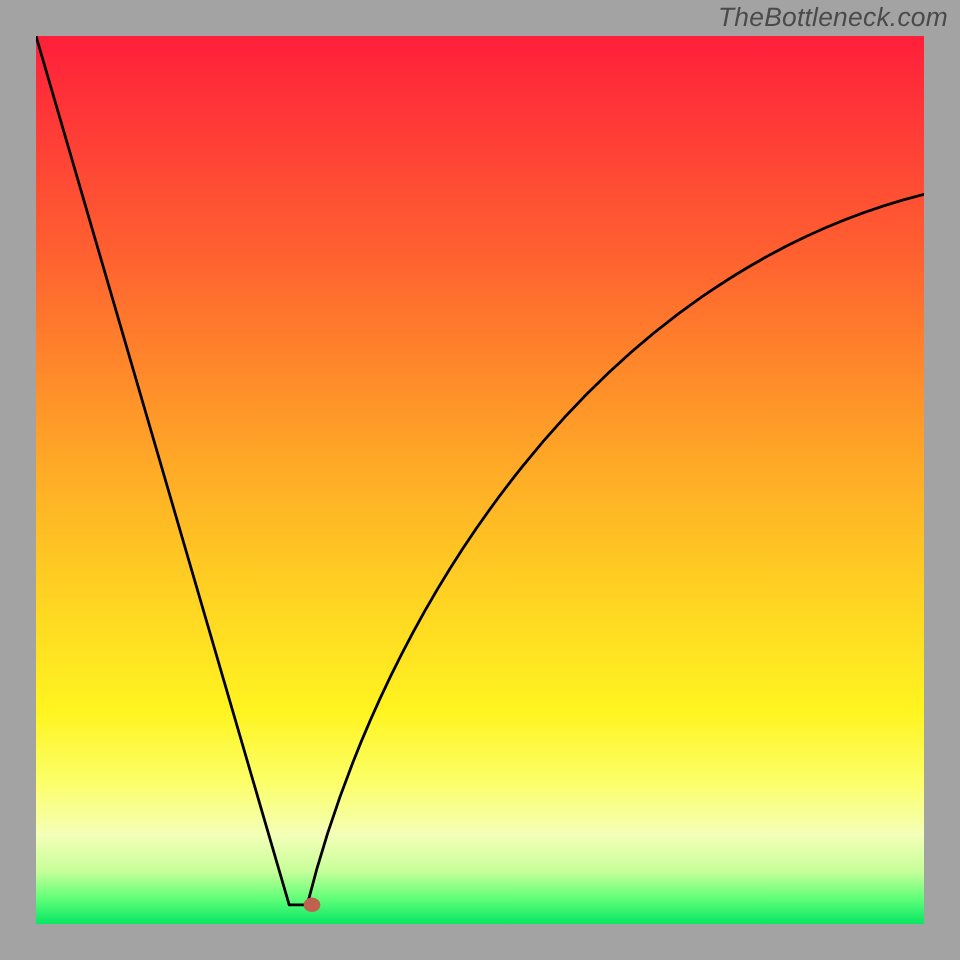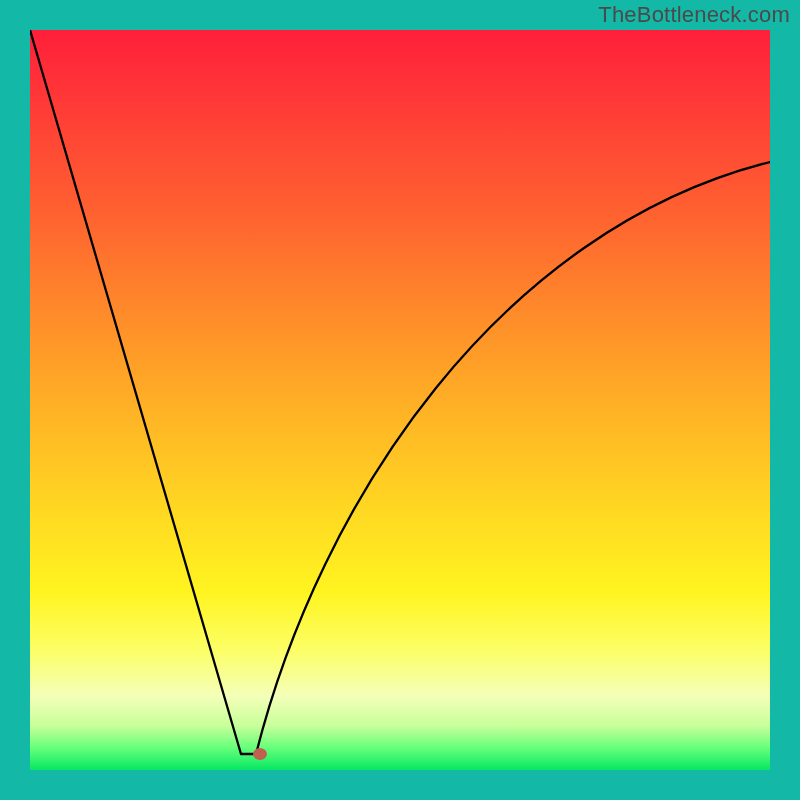--- a/index.html
+++ b/index.html
@@ -8,21 +8,22 @@
     width: 800px;
     height: 800px;
     background: #000;
     overflow: hidden;
     font-family: Arial, Helvetica, sans-serif;
   }
   .frame {
     position: relative;
     width: 800px;
     height: 800px;
-    background: #14b8a6;
+    background: #a3a3a3;
+    font-style: italic;
   }
   .watermark {
     position: absolute;
     top: 2px;
     right: 10px;
     color: #4a4a4a;
     font-size: 22px;
     font-weight: 400;
     letter-spacing: 0.2px;
     z-index: 5;

